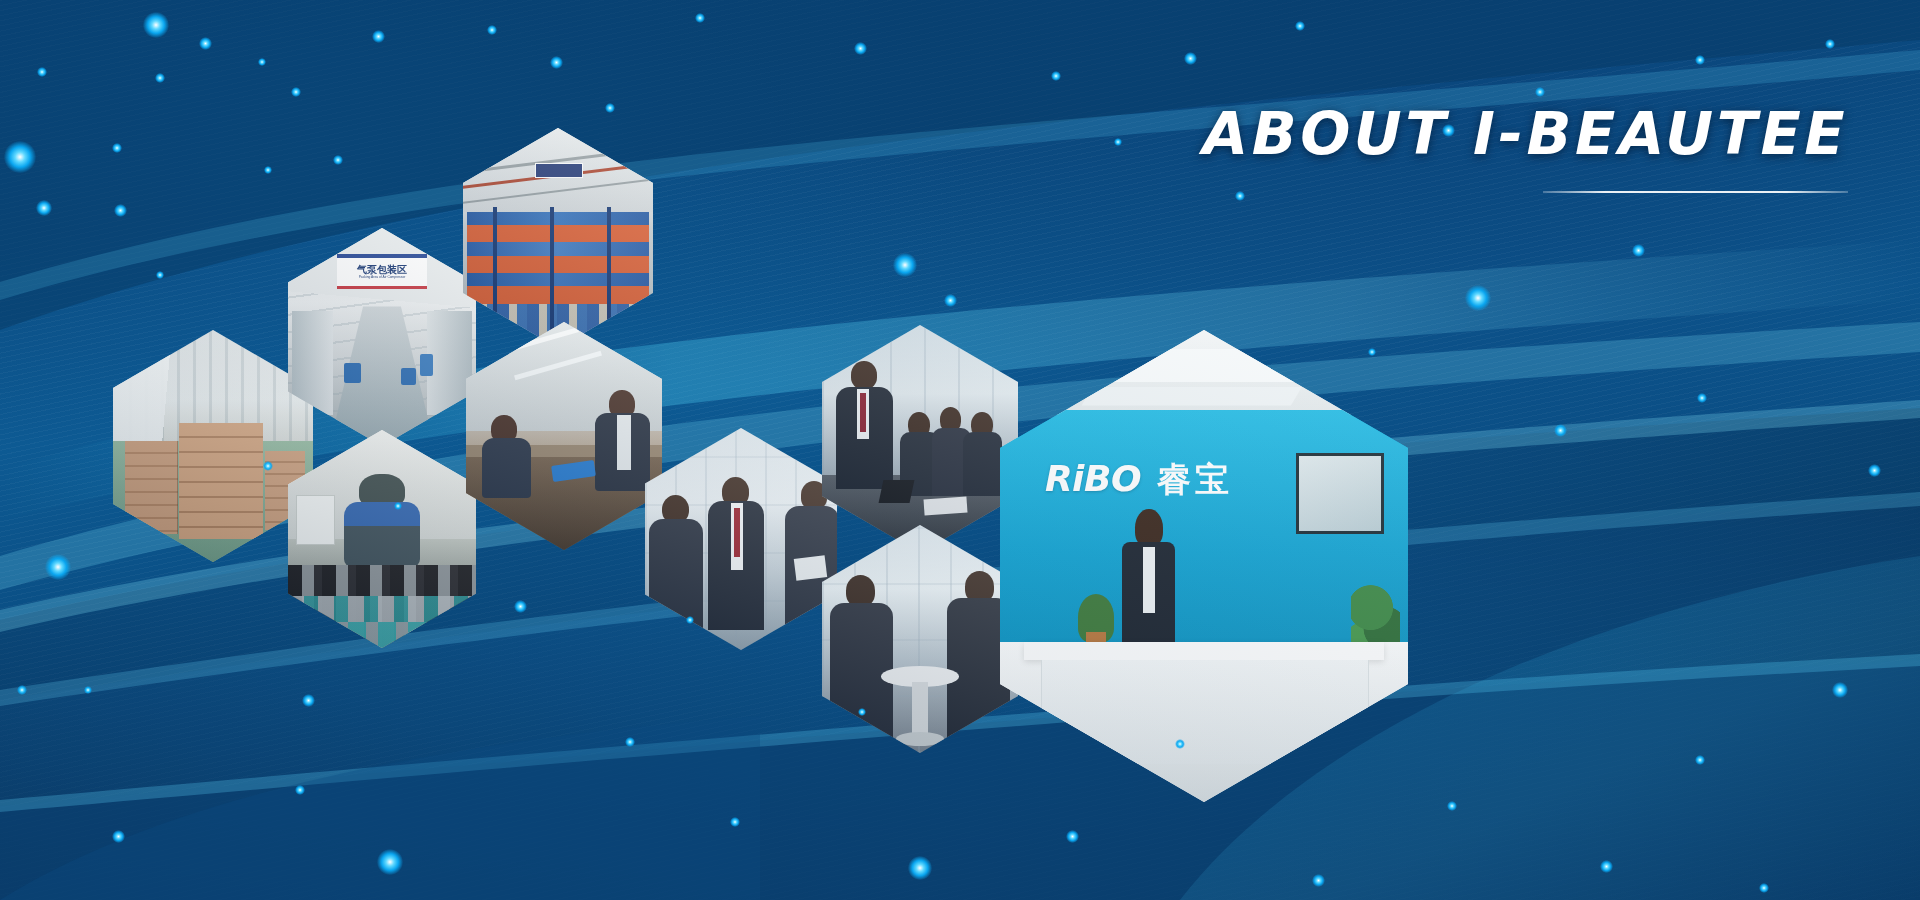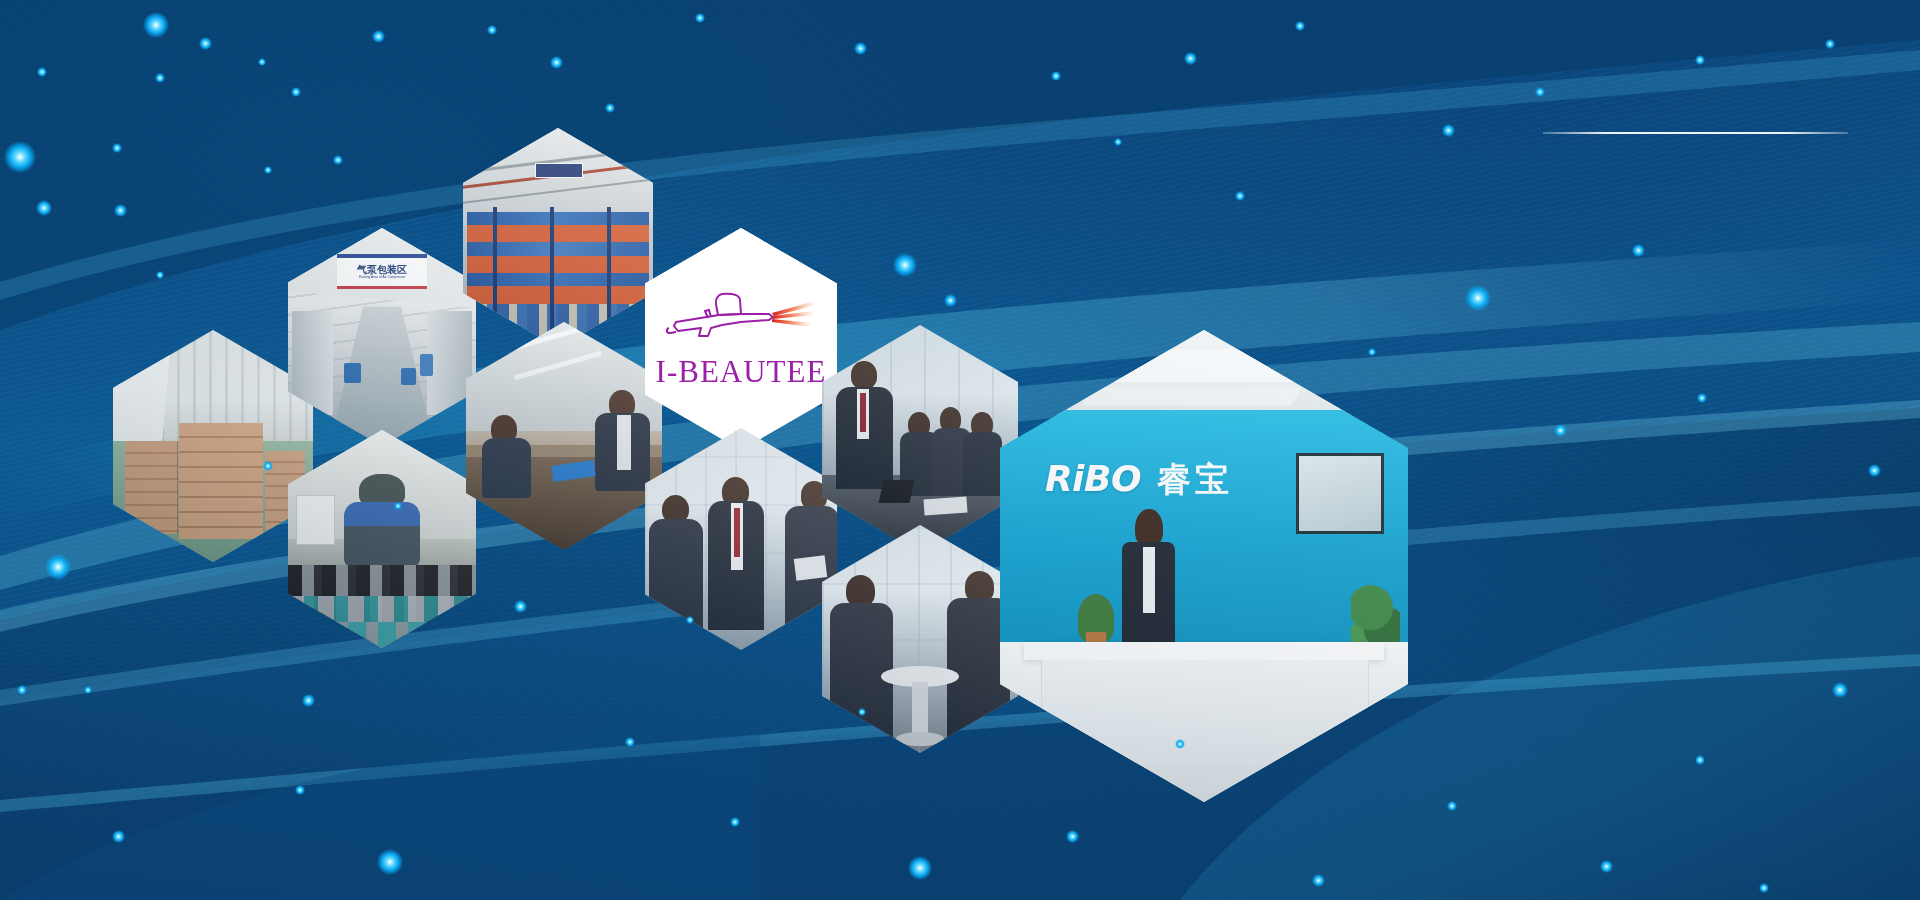--- a/index.html
+++ b/index.html
@@ -228,46 +228,20 @@
 
       <div style="position:absolute;right:14%;top:30%;width:13%;height:12%;background:#4a3228;border-radius:50% 50% 40% 40%;"></div>
       <div style="position:absolute;right:6%;top:40%;width:28%;height:34%;background:#2a3342;border-radius:12px 12px 4px 4px;"></div>
       <div style="position:absolute;right:16%;top:41%;width:7%;height:24%;background:#e9eef0;"></div>
 
       <div style="position:absolute;left:44%;top:62%;width:22%;height:7%;background:#2a7fd4;border-radius:2px;transform:rotate(-8deg);"></div>
       <div style="position:absolute;inset:0;background:linear-gradient(200deg,rgba(255,255,255,.16),rgba(0,25,55,.18));"></div>
     </div>
   </div>
 
-  <div class="hex" id="logo-hex" style="left:645px;top:228px;width:192px;height:222px;">
-    <div class="inner">
-      <svg width="150" height="62" viewBox="0 0 300 124" style="margin-bottom:2px;">
-        <defs>
-          <linearGradient id="sprayg" x1="0" y1="0" x2="1" y2="0">
-            <stop offset="0%" stop-color="#d41010" stop-opacity=".95"></stop>
-            <stop offset="45%" stop-color="#f04a18" stop-opacity=".7"></stop>
-            <stop offset="100%" stop-color="#ff8a50" stop-opacity="0"></stop>
-          </linearGradient>
-        </defs>
-
-        <path d="M212,50 L298,26 L300,34 L216,56 Z" fill="url(#sprayg)"></path>
-        <path d="M212,56 L296,46 L296,54 L214,62 Z" fill="url(#sprayg)"></path>
-        <path d="M212,62 L292,70 L290,78 L212,68 Z" fill="url(#sprayg)"></path>
-
-        <path d="M112,12 C104,14 98,22 100,32 L104,54 L150,52 L148,24 C147,16 136,9 112,12 Z" fill="none" stroke="#9b1fa8" stroke-width="4"></path>
-
-        <path d="M16,76 L20,68 L106,54 L150,52 L206,52 L214,58 L206,64 L150,68 L112,74 L90,80 L84,96 L66,96 L70,80 L24,86 Z" fill="none" stroke="#9b1fa8" stroke-width="4" stroke-linejoin="round"></path>
-
-        <path d="M90,58 L86,44 L78,46 L84,60" fill="none" stroke="#9b1fa8" stroke-width="4"></path>
-
-        <path d="M6,80 C0,82 0,90 8,90 L20,88" fill="none" stroke="#9b1fa8" stroke-width="4"></path>
-      </svg>
-      <div id="logo-text">I-BEAUTEE</div>
-    </div>
-  </div>
 
   <div class="hex" style="left:645px;top:428px;width:192px;height:222px;">
     <div class="inner" style="background:linear-gradient(180deg,#d6e0e6 0%,#e7eef2 34%,#c6d2da 64%,#93a4b0 100%);">
       <div style="position:absolute;inset:0;background:
         repeating-linear-gradient(90deg, rgba(150,170,185,.25) 0 2px, rgba(255,255,255,0) 2px 30px),
         repeating-linear-gradient(0deg, rgba(150,170,185,.18) 0 2px, rgba(255,255,255,0) 2px 48px);"></div>
 
       <div style="position:absolute;left:9%;top:30%;width:14%;height:13%;background:#3c2a20;border-radius:50% 50% 42% 42%;"></div>
       <div style="position:absolute;left:2%;top:41%;width:28%;height:50%;background:#2c3442;border-radius:14px 14px 0 0;"></div>
 
@@ -362,20 +336,21 @@
                   background:linear-gradient(180deg,#fdfefe 0%,#f1f4f5 40%,#dde3e5 100%);"></div>
       <div style="position:absolute;left:6%;top:66%;width:88%;height:4%;background:#ffffff;
                   box-shadow:0 2px 6px rgba(0,0,0,.12);"></div>
       <div style="position:absolute;left:10%;top:70%;width:80%;height:22%;
                   background:linear-gradient(180deg,#f6f9fa,#e6ebed);border-left:1px solid #dfe5e7;border-right:1px solid #dfe5e7;"></div>
       <div style="position:absolute;inset:0;background:linear-gradient(195deg,rgba(255,255,255,.12),rgba(0,35,70,.1));"></div>
     </div>
   </div>
 
   <div id="title-block">
+    <div class="maintitle">ABOUT I-BEAUTEE</div>
     <div id="title-underline"></div>
   </div>
 
   <div id="dots">
       <div class="dot" style="left: 143px; top: 12px; width: 26px; height: 26px;"></div>
       <div class="dot" style="left: 198.5px; top: 36.5px; width: 13px; height: 13px;"></div>
       <div class="dot" style="left: 36.8px; top: 66.8px; width: 10.4px; height: 10.4px;"></div>
       <div class="dot" style="left: 154.8px; top: 72.8px; width: 10.4px; height: 10.4px;"></div>
       <div class="dot" style="left: 290.8px; top: 86.8px; width: 10.4px; height: 10.4px;"></div>
       <div class="dot" style="left: 371.5px; top: 29.5px; width: 13px; height: 13px;"></div>

